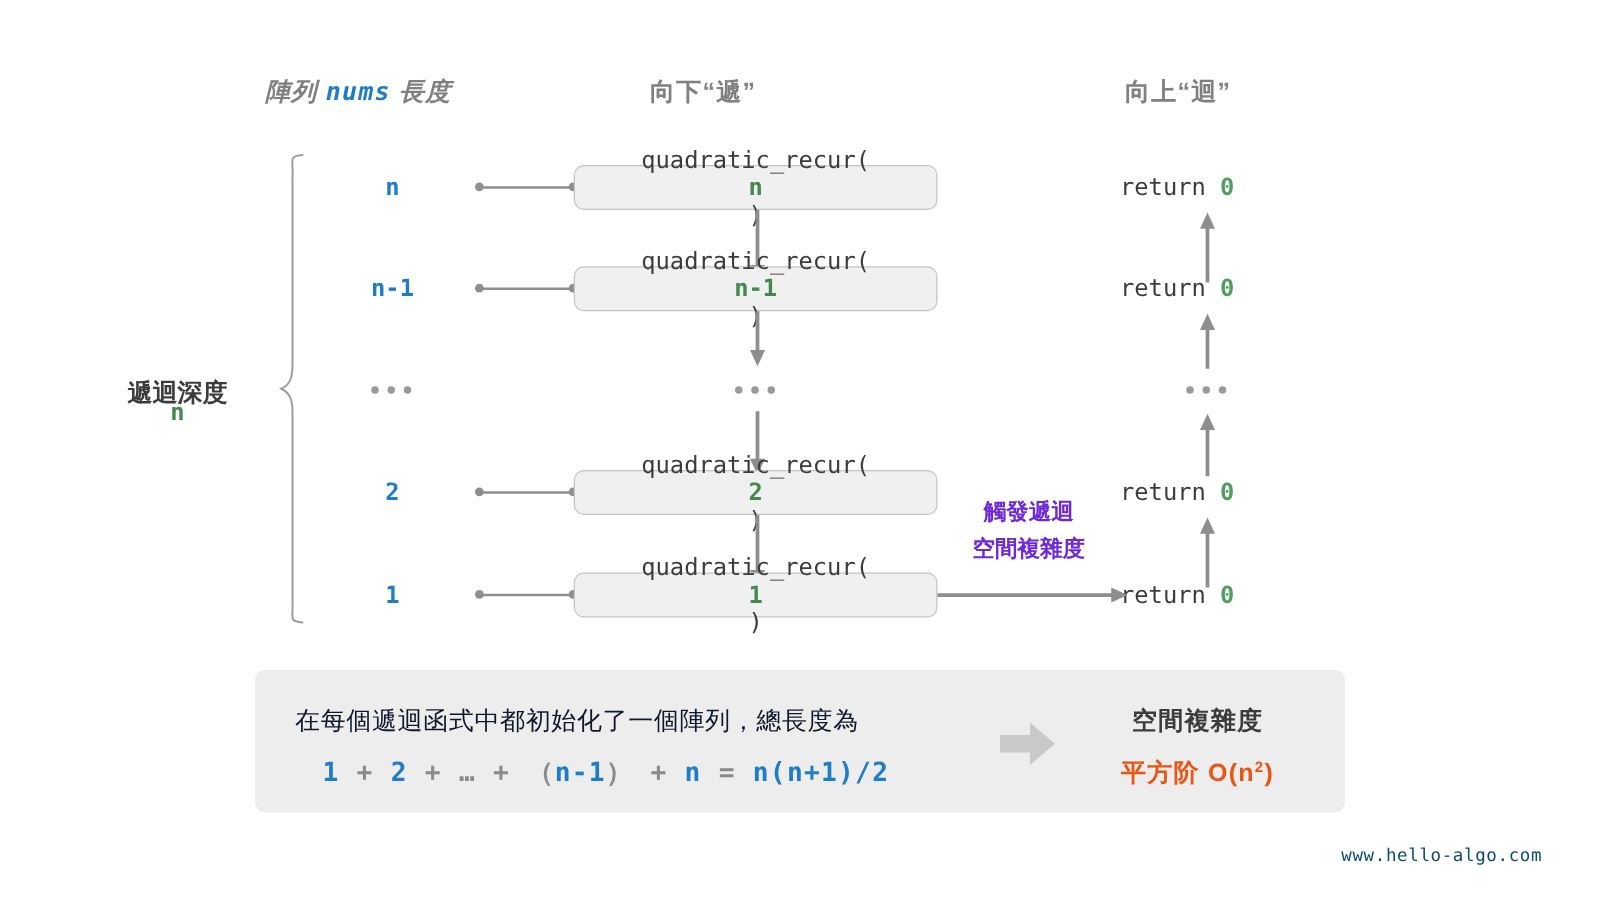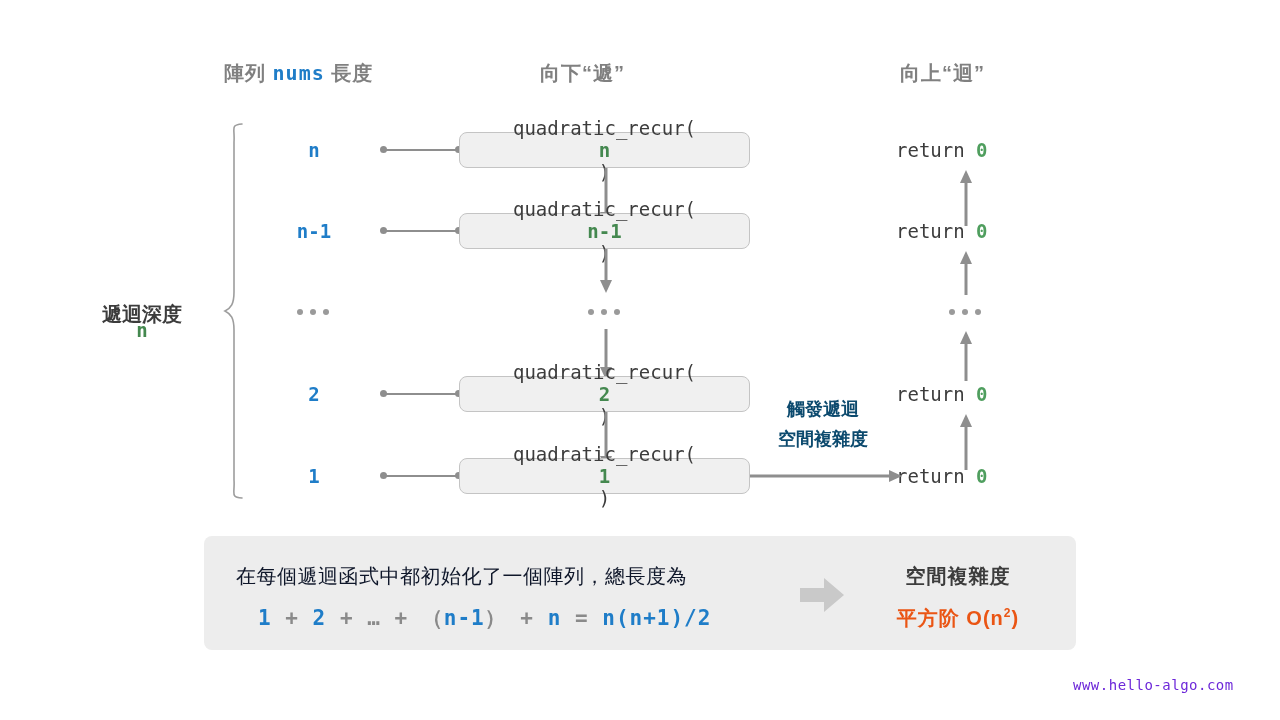--- a/index.html
+++ b/index.html
@@ -118,21 +118,21 @@
     border-radius: 50%;
     background: #8e8e8e;
   }
   .connector .cap.l { left: 0; }
   .connector .cap.r { right: 0; }
 
   
   .trigger-note {
     font-size: 18px;
     font-weight: bold;
-    color: #0c4a6e;
+    color: #6d28d9;
     line-height: 30px;
     text-align: center;
     white-space: nowrap;
     width: 150px;
   }
 
   
   .summary {
     box-sizing: border-box;
     background: #ededed;
@@ -170,39 +170,39 @@
     text-align: center;
     width: 220px;
     letter-spacing: 1px;
   }
   .summary-complexity sup { font-size: 12px; }
 
   
   .watermark {
     font-family: "DejaVu Sans Mono", monospace;
     font-size: 14px;
-    color: #6d28d9;
+    color: #0c4a6e;
     white-space: nowrap;
     letter-spacing: .5px;
   }
 
   svg { overflow: visible; }
 </style>
 </head>
 <body>
 
 <div id="stage">
 
-  <div class="abs col-head" style="left:224px; top:60px;">
+  <div class="abs col-head" style="left:212px; top:60px;font-style:italic;">
     <span>陣列</span>
     <span class="accent">nums</span>
     <span>長度</span>
   </div>
 
-  <div class="abs col-head" style="left:540px; top:60px;">向下“遞”</div>
+  <div class="abs col-head" style="left:520px; top:60px;">向下“遞”</div>
 
   <div class="abs col-head" style="left:900px; top:60px;">向上“迴”</div>
 
   <svg class="abs" style="left:222px; top:120px;" width="26" height="382">
     <path d="M 20 4 C 8 5, 13 8, 12 22 L 12 172 C 12 184, 9 188, 3 191 C 9 194, 12 198, 12 210 L 12 360 C 13 374, 8 377, 20 378" fill="none" stroke="#9d9d9d" stroke-width="1.6" stroke-linecap="round"></path>
   </svg>
 
   <div class="abs depth-title" style="left:72px; top:283px;margin-top:18px;">遞迴深度</div>
   <div class="abs depth-n" style="left:72px; top:319px;">n</div>
 

